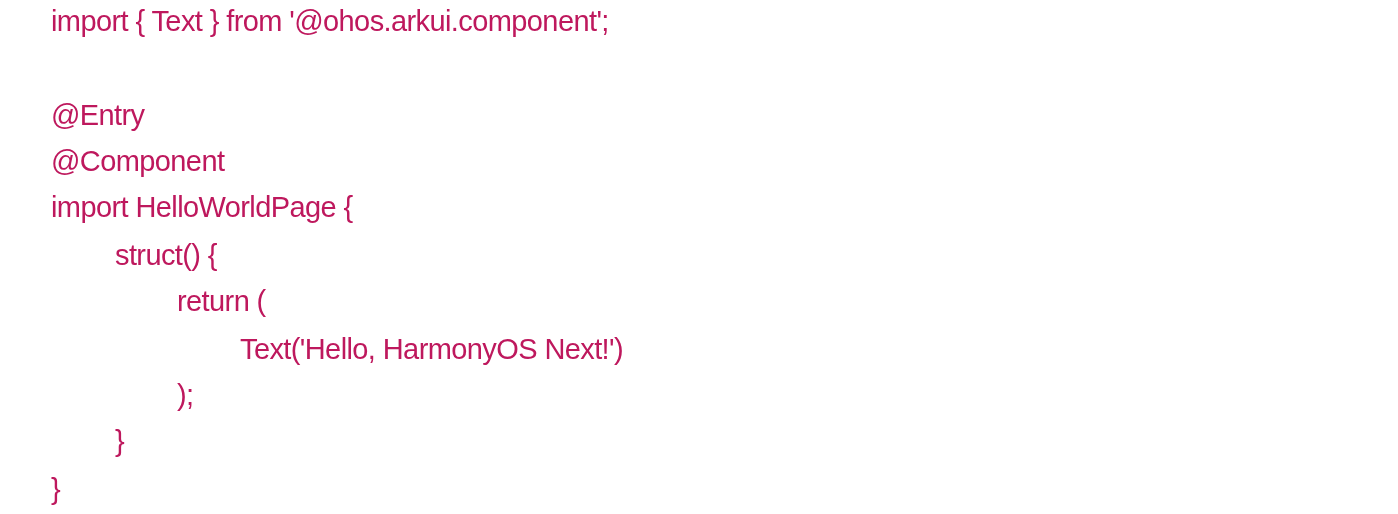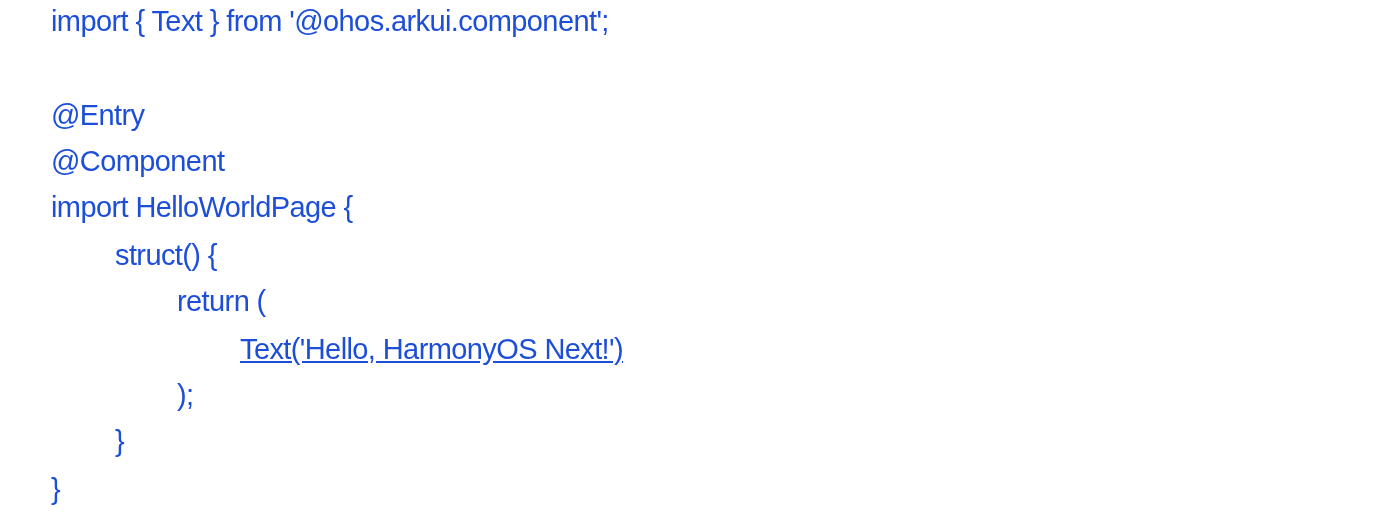--- a/index.html
+++ b/index.html
@@ -19,31 +19,31 @@
       top: 0;
       width: 1398px;
       height: 514px;
     }
     .line {
       position: absolute;
       white-space: pre;
       font-family: "Liberation Sans", sans-serif;
       font-size: 29px;
       line-height: 34px;
-      color: #1d4ed8;
+      color: #be185d;
       letter-spacing: -0.6px;
     }
   </style>
 </head>
 <body>
 
 <div class="code">
   <div class="line" style="left:51px; top:4px;">import { Text } from '@ohos.arkui.component';</div>
   <div class="line" style="left:51px; top:98px;">@Entry</div>
   <div class="line" style="left:51px; top:144px;">@Component</div>
   <div class="line" style="left:51px; top:190px;">import HelloWorldPage {</div>
   <div class="line" style="left:115px; top:238px;">struct() {</div>
   <div class="line" style="left:177px; top:284px;text-align:center;">return (</div>
-  <div class="line" style="left:240px; top:332px;text-decoration:underline;">Text('Hello, HarmonyOS Next!')</div>
+  <div class="line" style="left:240px; top:332px;">Text('Hello, HarmonyOS Next!')</div>
   <div class="line" style="left:177px; top:378px;">);</div>
   <div class="line" style="left:115px; top:424px;">}</div>
   <div class="line" style="left:51px; top:472px;">}</div>
 </div>
 
 </body></html>

